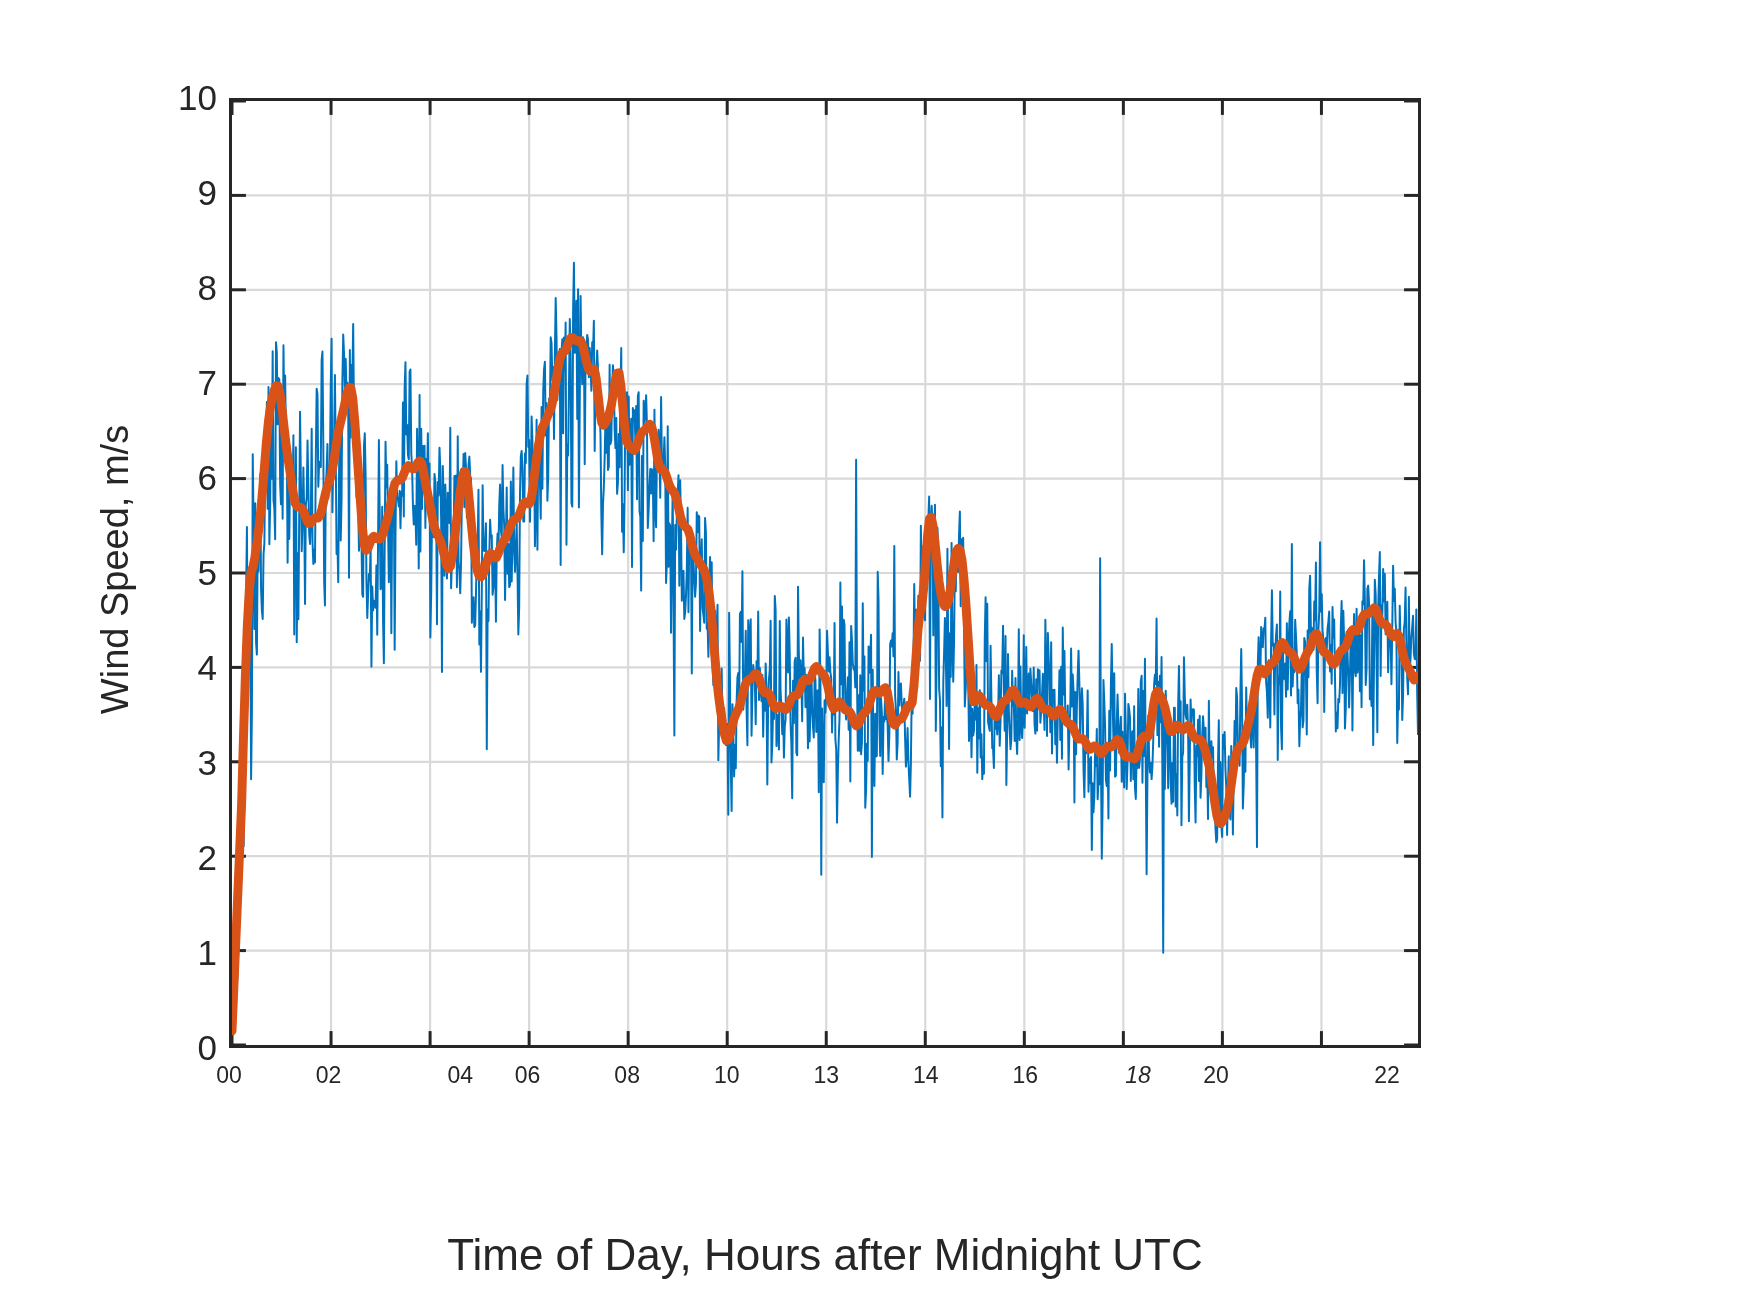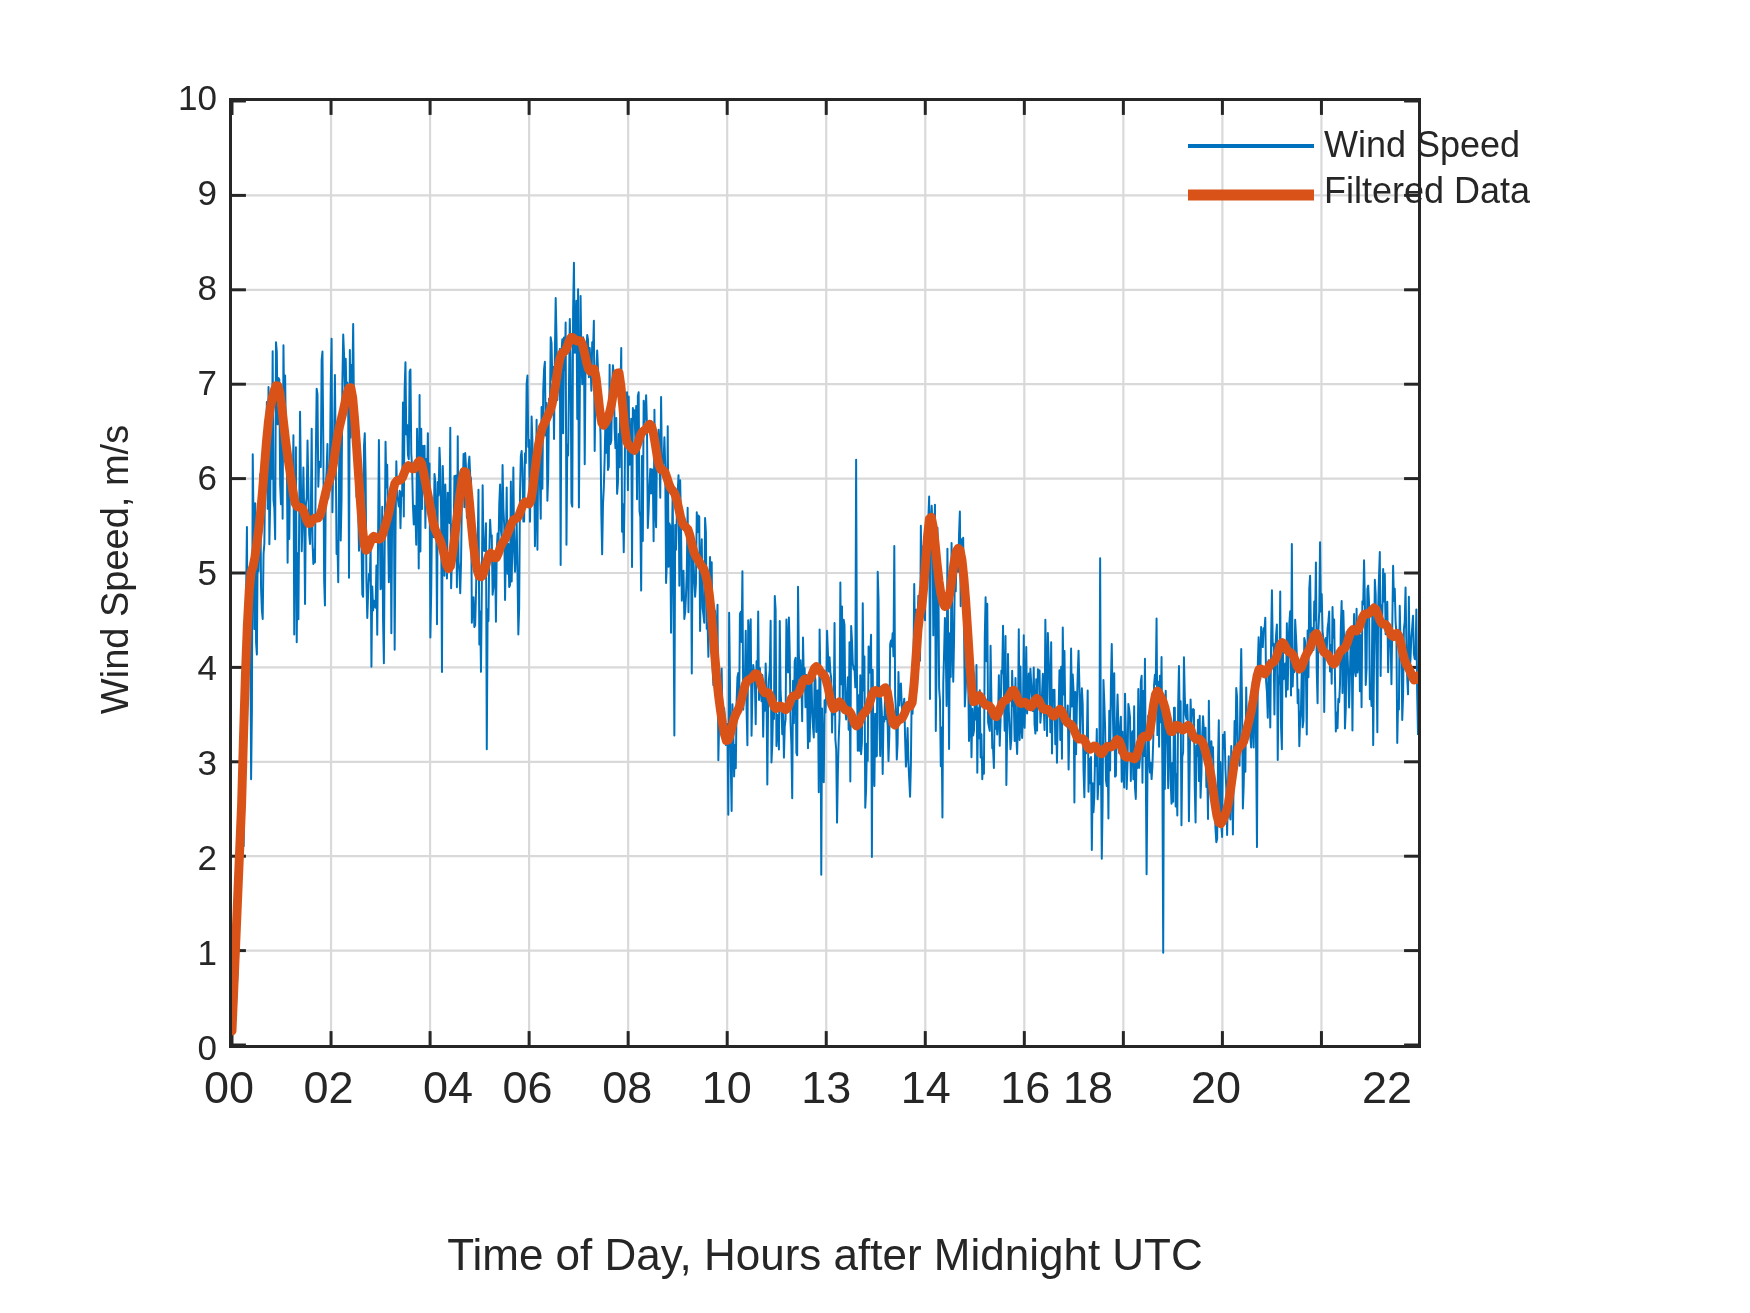--- a/index.html
+++ b/index.html
@@ -24,21 +24,21 @@
 
   .ytick-label{
     position:absolute;right:0;width:60px;text-align:right;
     font-size:35px;color:#262626;font-family:"Liberation Sans", sans-serif;
     transform:translateY(-50%);
   }
   #ytick-labels{position:absolute;left:155px;top:98px;width:62px;height:950px;}
 
   .xtick-label{
     position:absolute;top:0;width:90px;text-align:center;
-    font-size:45px;color:#262626;font-family:"Liberation Sans", sans-serif;
+    font-size:23px;color:#262626;font-family:"Liberation Sans", sans-serif;
     transform:translateX(-45px);
   }
   #xtick-labels{position:absolute;left:229px;top:1062px;width:1192px;height:50px;}
 
   #xaxis-title{
     position:absolute;left:229px;top:1230px;width:1192px;text-align:center;
     font-size:44px;color:#262626;font-family:"Liberation Sans", sans-serif;
   }
   #yaxis-title{
     position:absolute;left:-360px;top:548px;width:950px;text-align:center;
@@ -155,40 +155,22 @@
   <div id="xtick-labels">
       <div class="xtick-label" style="left: 0px;">00</div>
       <div class="xtick-label" style="left: 99.5407px;">02</div>
       <div class="xtick-label" style="left: 199.081px; text-align: right;">04</div>
       <div class="xtick-label" style="left: 298.622px;">06</div>
       <div class="xtick-label" style="left: 398.163px;">08</div>
       <div class="xtick-label" style="left: 497.704px;">10</div>
       <div class="xtick-label" style="left: 597.244px;">13</div>
       <div class="xtick-label" style="left: 696.785px;">14</div>
       <div class="xtick-label" style="left: 796.326px;">16</div>
-      <div class="xtick-label" style="left: 859px;">18</div>
+      <div class="xtick-label" style="left: 909px; font-style: italic;">18</div>
       <div class="xtick-label" style="left: 987px;">20</div>
       <div class="xtick-label" style="left: 1158px;">22</div>
     </div>
 
   <div id="xaxis-title">Time of Day, Hours after Midnight UTC</div>
   <div id="yaxis-title">Wind Speed, m/s</div>
 
-  <div id="legend">
-    <div class="legend-row" id="legend-row-0" style="top:0px;">
-      <span class="swatch">
-        <svg class="sw-line" width="126" height="6" viewBox="0 0 126 6">
-          <line x1="0" y1="3" x2="126" y2="3" stroke="#0072BD" stroke-width="4"></line>
-        </svg>
-      </span>
-      <span class="lbl">Wind Speed</span>
-    </div>
-    <div class="legend-row" id="legend-row-1" style="top:46px;">
-      <span class="swatch">
-        <svg class="sw-line" width="126" height="12" viewBox="0 0 126 12">
-          <line x1="0" y1="6" x2="126" y2="6" stroke="#D95319" stroke-width="11"></line>
-        </svg>
-      </span>
-      <span class="lbl">Filtered Data</span>
-    </div>
-  </div>
 
 </div>
 
 </body></html>

